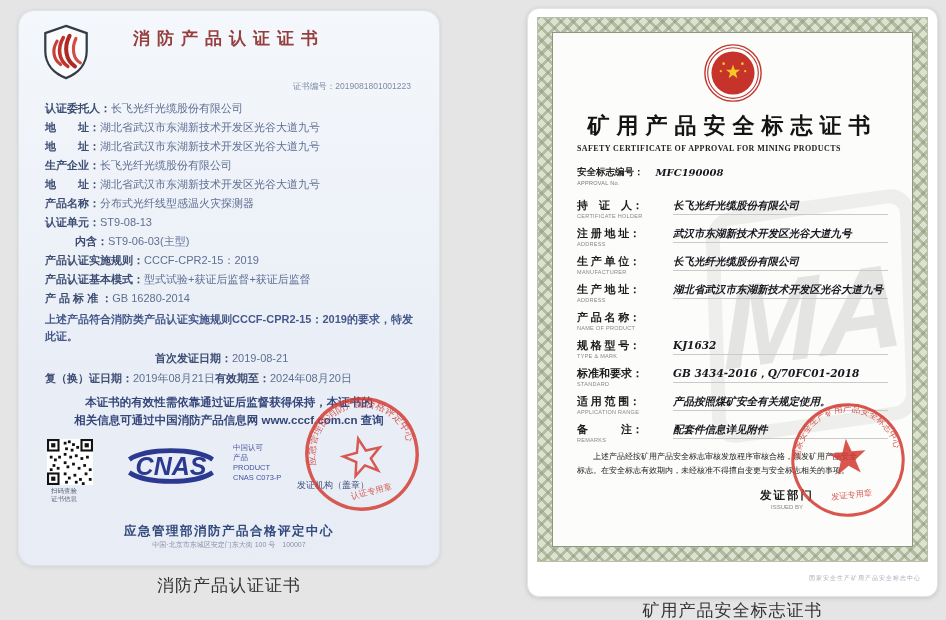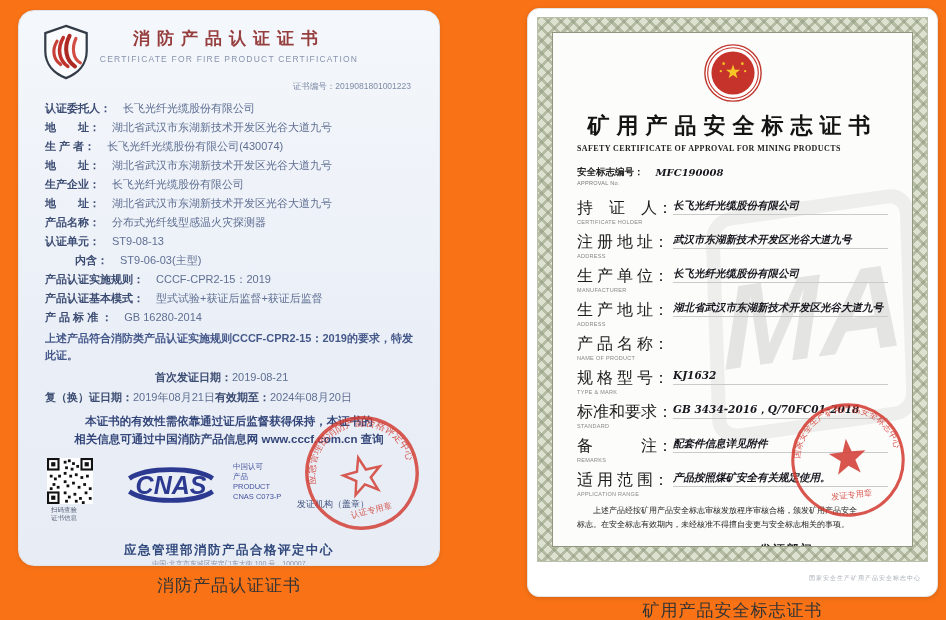--- a/index.html
+++ b/index.html
@@ -1,30 +1,30 @@
 <!DOCTYPE html>
 <html><head>
 <meta charset="utf-8">
 <style>
   html,body{margin:0;padding:0;background:#ffffff;}
-  .stage{position:relative;width:946px;height:620px;background:#f97316;overflow:hidden;
+  .stage{position:relative;width:946px;height:620px;background:#e5e5e5;overflow:hidden;
          font-family:"Liberation Sans",sans-serif;}
 
   
   .cert-left{position:absolute;left:18px;top:10px;width:422px;height:556px;box-sizing:border-box;
     background:linear-gradient(180deg,#f4f7fb 0%,#eaeff7 60%,#e7ecf5 100%);
     border:1px solid #dfe3ea;border-radius:16px;box-shadow:0 1px 4px rgba(40,60,90,.12);
     padding:12px 26px 8px;overflow:hidden;color:#5f6f93;font-size:11px;}
   .lhead{position:relative;height:50px;}
   .llogo{position:absolute;left:-6px;top:0;}
   .ltitle{text-align:center;font-size:17px;font-weight:bold;letter-spacing:7px;color:#963d3d;padding-top:4px;}
   .lsub{text-align:center;font-size:8.5px;letter-spacing:1.2px;color:#8793ad;margin-top:4px;}
   .lcertno{text-align:right;font-size:8.5px;color:#7f8ca6;margin:8px 2px 6px 0;}
   .lfields{margin-top:2px;}
-  .lrow{display:flex;line-height:19px;white-space:nowrap;gap:12px;}
+  .lrow{display:flex;line-height:19px;white-space:nowrap;}
   .lrow.indent{margin-left:30px;}
   .llab{font-weight:bold;color:#3c4c72;white-space:pre;}
   .lval{color:#5f6f93;}
   .lrule{margin-top:3px;line-height:17px;font-weight:600;color:#45588a;}
   .ldate1{margin:4px 0 0 110px;line-height:19px;}
   .ldate2{margin-top:1px;line-height:19px;display:flex;white-space:nowrap;}
   .lnotice{margin-top:5px;text-align:center;font-weight:bold;color:#35477a;font-size:11.5px;line-height:18px;}
   .llogos{position:relative;height:88px;margin-top:4px;}
   .lqr{position:absolute;left:2px;top:6px;}
   .lqrcap{position:absolute;left:6px;top:54px;font-size:6.5px;line-height:8px;color:#5a6277;}
@@ -55,21 +55,21 @@
   .rsub{position:relative;z-index:1;text-align:left;font-family:"Liberation Serif",serif;
     font-size:8px;font-weight:bold;letter-spacing:.4px;color:#222;margin-top:3px;}
   .rapproval{position:relative;z-index:1;display:flex;justify-content:space-between;margin-top:13px;}
   .rap-item{display:flex;align-items:flex-start;gap:12px;}
   .rlabstack .zh{display:block;font-family:"Liberation Serif",serif;font-weight:bold;font-size:9.5px;color:#222;white-space:pre;}
   .rlabstack .en{display:block;font-size:5.5px;color:#777;letter-spacing:.3px;margin-top:1px;}
   .rap-val{font-family:"DejaVu Serif",serif;font-style:italic;font-weight:bold;font-size:10px;color:#15151c;margin-top:1px;white-space:nowrap;}
   .rfields{position:relative;z-index:1;margin-top:12px;}
   .rrow{display:flex;margin-bottom:7px;}
   .rlab{width:96px;flex:none;}
-  .rlab .zh{display:block;font-family:"Liberation Serif",serif;font-weight:normal;font-size:16px;color:#1c1c1c;white-space:pre;}
+  .rlab .zh{display:block;font-family:"Liberation Serif",serif;font-weight:bold;font-size:11px;color:#1c1c1c;white-space:pre;}
   .rlab .en{display:block;font-size:5.5px;color:#888;letter-spacing:.3px;margin-top:0px;}
   .rval{flex:1;font-family:"DejaVu Serif",serif;font-style:italic;font-weight:600;font-size:10.5px;
         color:#17171f;border-bottom:1px solid #cacaca;line-height:14px;height:16px;white-space:nowrap;overflow:hidden;}
   .rstatement{position:relative;z-index:1;font-size:8px;line-height:14px;color:#222;margin-top:4px;
         text-indent:2em;width:92%;}
   .rissued{position:relative;z-index:1;margin:10px 0 0 170px;width:80px;text-align:center;}
   .rissued .zh{font-family:"Liberation Serif",serif;font-weight:bold;font-size:11.5px;letter-spacing:2px;color:#1c1c1c;}
   .rissued .en{font-size:6px;color:#888;margin-top:1px;}
   .rstamp{position:absolute;right:4px;bottom:26px;transform:rotate(-6deg);z-index:2;opacity:.93;}
   .rcorner{position:absolute;right:16px;bottom:13px;font-size:6px;color:#a7acb5;letter-spacing:1px;}
@@ -87,36 +87,31 @@
   <section class="cert-left">
     <div class="lhead">
       <svg class="llogo" viewBox="0 0 60 64" width="54" height="58" aria-hidden="true">
         <path d="M30 3 L53 11 V31 C53 46 43 56 30 61 C17 56 7 46 7 31 V11 Z" fill="#fbfcfe" stroke="#343c47" stroke-width="2.5"></path>
         <path d="M20 20 C14 30 16 40 24 46" stroke="#c74038" stroke-width="3.5" fill="none" stroke-linecap="round"></path>
         <path d="M27 16 C20 28 22 41 32 48" stroke="#c0332c" stroke-width="4" fill="none" stroke-linecap="round"></path>
         <path d="M34 14 C27 27 30 42 40 48" stroke="#ad2a24" stroke-width="4.5" fill="none" stroke-linecap="round"></path>
         <path d="M41 17 C36 28 38 40 46 44" stroke="#d24d44" stroke-width="3.5" fill="none" stroke-linecap="round"></path>
       </svg>
       <div class="ltitle">消防产品认证证书</div>
-      <div class="lsub">CERTIFICATE FOR FIRE PRODUCT CERTIFICATION</div>
     </div>
     <div class="lcertno">证书编号：2019081801001223</div>
 
     <div class="lfields">
       <div class="lrow">
           <span class="llab">认证委托人：</span>
           <span class="lval">长飞光纤光缆股份有限公司</span>
         </div>
       <div class="lrow">
           <span class="llab">地　　址：</span>
           <span class="lval">湖北省武汉市东湖新技术开发区光谷大道九号</span>
-        </div>
-      <div class="lrow">
-          <span class="llab">生 产 者：</span>
-          <span class="lval">长飞光纤光缆股份有限公司(430074)</span>
         </div>
       <div class="lrow">
           <span class="llab">地　　址：</span>
           <span class="lval">湖北省武汉市东湖新技术开发区光谷大道九号</span>
         </div>
       <div class="lrow">
           <span class="llab">生产企业：</span>
           <span class="lval">长飞光纤光缆股份有限公司</span>
         </div>
       <div class="lrow">
@@ -326,31 +321,31 @@
             </div>
           <div class="rrow">
               <span class="rlab">
                 <span class="zh">标准和要求：</span>
                 <span class="en">STANDARD</span>
               </span>
               <span class="rval">GB 3434-2016，Q/70FC01-2018</span>
             </div>
           <div class="rrow">
               <span class="rlab">
+                <span class="zh">适 用 范 围：</span>
+                <span class="en">APPLICATION RANGE</span>
+              </span>
+              <span class="rval">产品按照煤矿安全有关规定使用。</span>
+            </div>
+          <div class="rrow">
+              <span class="rlab">
                 <span class="zh">备　　　注：</span>
                 <span class="en">REMARKS</span>
               </span>
               <span class="rval">配套件信息详见附件</span>
-            </div>
-          <div class="rrow">
-              <span class="rlab">
-                <span class="zh">适 用 范 围：</span>
-                <span class="en">APPLICATION RANGE</span>
-              </span>
-              <span class="rval">产品按照煤矿安全有关规定使用。</span>
             </div>
         </div>
 
         <div class="rstatement">上述产品经按矿用产品安全标志审核发放程序审核合格，颁发矿用产品安全标志。在安全标志有效期内，未经核准不得擅自变更与安全标志相关的事项。</div>
 
         <div class="rissued">
           <div class="zh">发证部门</div>
           <div class="en">ISSUED BY</div>
         </div>
 

